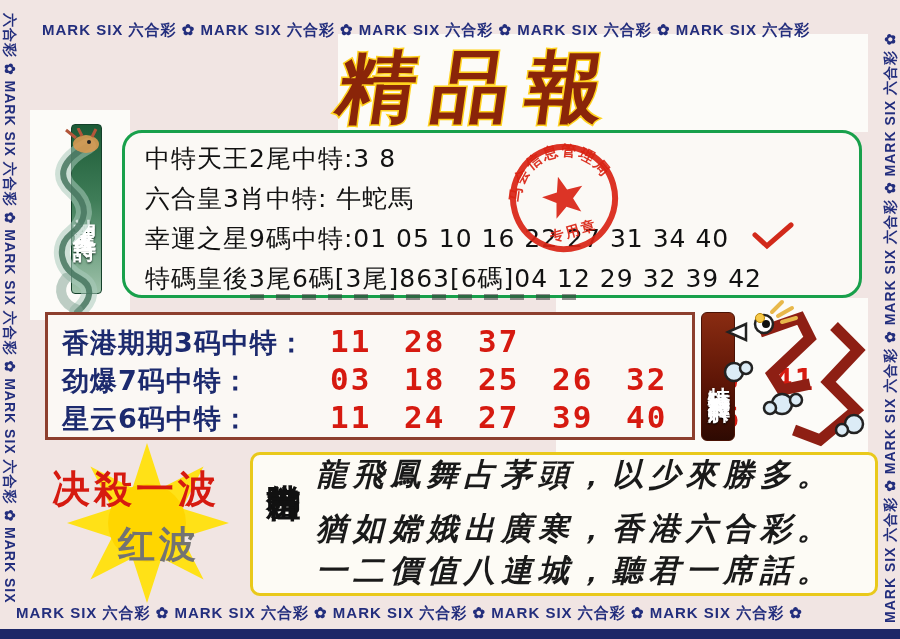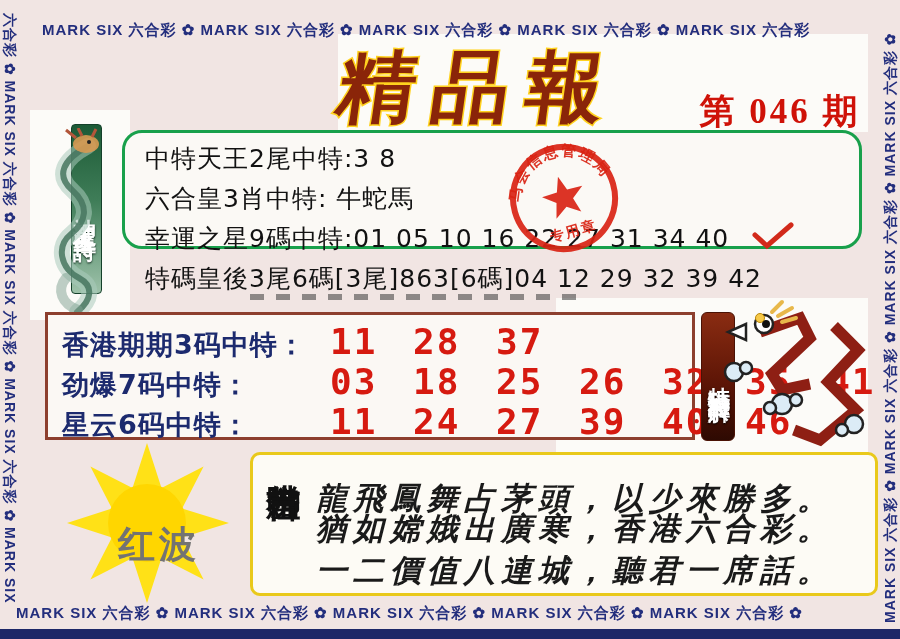--- a/index.html
+++ b/index.html
@@ -50,21 +50,21 @@
     border:1px solid #14402a;text-shadow:0 1px 2px #0a2417;
   }
   .banner-maroon{
     left:701px;top:312px;width:32px;height:122px;
     font-size:22px;font-weight:bold;letter-spacing:4px;padding-top:5px;
     background:linear-gradient(180deg,#8a2c12 0%,#5d1506 55%,#2e0a02 100%);
     border:1px solid #4a1205;border-radius:6px;text-shadow:0 1px 2px #000;
   }
   
   .tips-box{
-    left:122px;top:130px;width:740px;height:119px;box-sizing:border-box;
+    left:122px;top:130px;width:740px;height:168px;box-sizing:border-box;
     background:#fbf9f5;border:3px solid #18a04b;border-radius:20px;
     padding:6px 0 0 20px;
   }
   .tip-line{
     font-size:25px;line-height:40px;color:#121212;letter-spacing:1px;
     white-space:nowrap;font-family:"DejaVu Sans",sans-serif;
   }
   .clipped-remnant{
     left:250px;top:294px;width:330px;height:6px;overflow:hidden;
     background:repeating-linear-gradient(90deg,#3a3a3a 0 14px,transparent 14px 26px);
@@ -75,21 +75,21 @@
     left:45px;top:312px;width:650px;height:128px;box-sizing:border-box;
     background:#fbf8f4;border:3px solid #8d3f2e;
     padding:8px 0 4px 14px;
   }
   .pick-row{display:flex;align-items:baseline;line-height:37px;white-space:nowrap;}
   .pick-label{
     min-width:268px;font-size:27px;font-weight:900;color:#1c2a6e;
     letter-spacing:1px;font-family:"DejaVu Sans",sans-serif;
   }
   .pick-numbers{
-    font-size:36px;font-weight:900;color:#d61a10;word-spacing:12px;
+    font-size:31px;font-weight:900;color:#d61a10;word-spacing:12px;
     font-family:"DejaVu Sans Mono","Liberation Mono",monospace;letter-spacing:2px;text-align:right;
   }
   
   .kill-label{
     left:52px;top:464px;font-size:38px;font-weight:900;color:#d61a10;
     letter-spacing:4px;white-space:nowrap;font-family:"DejaVu Sans",sans-serif;
   }
   .pick-wave{
     left:118px;top:520px;font-size:37px;font-weight:900;color:#737373;
     letter-spacing:4px;white-space:nowrap;font-family:"DejaVu Sans",sans-serif;
@@ -120,21 +120,20 @@
   <div class="abs paper" style="left:556px;top:298px;width:312px;height:160px;"></div>
   <div class="abs paper" style="left:30px;top:110px;width:100px;height:210px;"></div>
 
   <div class="abs strip" style="left:42px;top:21px;width:830px;">MARK SIX 六合彩 ✿ MARK SIX 六合彩 ✿ MARK SIX 六合彩 ✿ MARK SIX 六合彩 ✿ MARK SIX 六合彩</div>
   <div class="abs strip" style="left:16px;top:604px;width:870px;">MARK SIX 六合彩 ✿ MARK SIX 六合彩 ✿ MARK SIX 六合彩 ✿ MARK SIX 六合彩 ✿ MARK SIX 六合彩 ✿</div>
   <div class="abs strip strip-left">六合彩 ✿ MARK SIX 六合彩 ✿ MARK SIX 六合彩 ✿ MARK SIX 六合彩 ✿ MARK SIX</div>
   <div class="abs strip strip-right">MARK SIX 六合彩 ✿ MARK SIX 六合彩 ✿ MARK SIX 六合彩 ✿ MARK SIX 六合彩 ✿</div>
   <div class="abs bottom-bar"></div>
 
   <div class="abs title">精品報</div>
-  <div class="abs issue">第 046 期</div>
 
   <div class="abs vbanner banner-green">神龍生肖詩</div>
   <svg class="abs" style="left:26px;top:128px;" width="104" height="196" viewBox="0 0 104 196">
     <path d="M62,18 C36,32 30,48 46,62 C64,78 60,94 45,106 C30,118 34,140 53,150 C68,158 66,172 51,184" fill="none" stroke="#a9cabb" stroke-width="16" stroke-linecap="round" opacity="0.55"></path>
     <path d="M62,18 C36,32 30,48 46,62 C64,78 60,94 45,106 C30,118 34,140 53,150 C68,158 66,172 51,184" fill="none" stroke="#47755f" stroke-width="6" stroke-linecap="round" opacity="0.85"></path>
     <ellipse cx="60" cy="16" rx="13" ry="9" fill="#d89a52" opacity="0.9"></ellipse>
     <path d="M50,10 L40,2 M56,8 L52,0 M66,9 L70,1" stroke="#b2563a" stroke-width="3" fill="none"></path>
     <circle cx="63" cy="14" r="2" fill="#222"></circle>
     <path d="M40,150 C30,162 36,176 52,182" fill="none" stroke="#7e9f90" stroke-width="10" stroke-linecap="round" opacity="0.5"></path>
   </svg>
@@ -195,21 +194,22 @@
         <circle cx="54" cy="110" r="6"></circle>
       <circle cx="138" cy="126" r="9"></circle>
         <circle cx="126" cy="132" r="6"></circle>
     </g>
   </svg>
 
   <svg class="abs" style="left:32px;top:438px;" width="224" height="172" viewBox="0 0 224 172">
     <polygon fill="#ffe117" points="197,85 150.1,70.4 171.6,28.4 129.5,49.9 115,5 100.5,49.9 58.4,28.4 79.9,70.4 35,85 79.9,99.6 58.4,141.6 100.5,120.1 115,165 129.5,120.1 171.6,141.6 150.1,99.6"></polygon>
     <circle cx="115" cy="85" r="39" fill="#ffd600"></circle>
   </svg>
+  <div class="abs kill-label">决殺一波</div>
   <div class="abs pick-wave">红波</div>
 
   <div class="abs poem-box"></div>
   <div class="abs poem-title">佛祖贈言</div>
-  <div class="poem-line" style="top:478px;">龍飛鳳舞占茅頭，以少來勝多。</div>
+  <div class="poem-line" style="top:454px;">龍飛鳳舞占茅頭，以少來勝多。</div>
   <div class="poem-line" style="top:508px;">猶如嫦娥出廣寒，香港六合彩。</div>
   <div class="poem-line" style="top:550px;text-align:right;">一二價值八連城，聽君一席話。</div>
 
 </div>
 
 </body></html>

